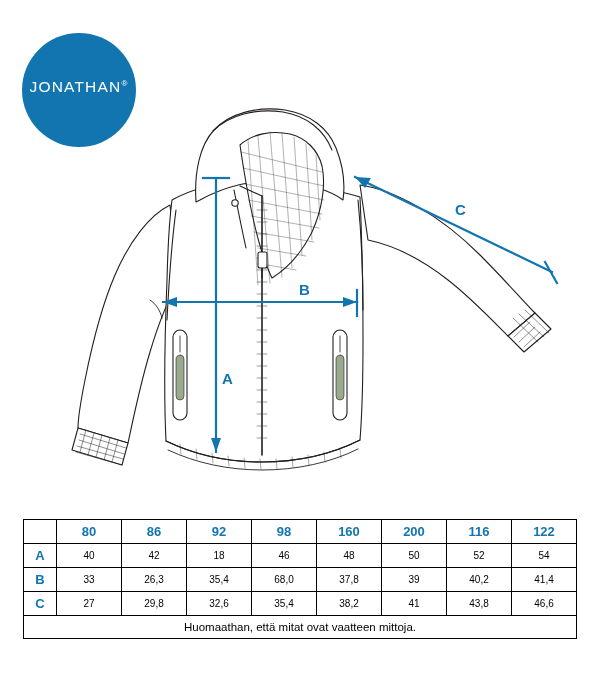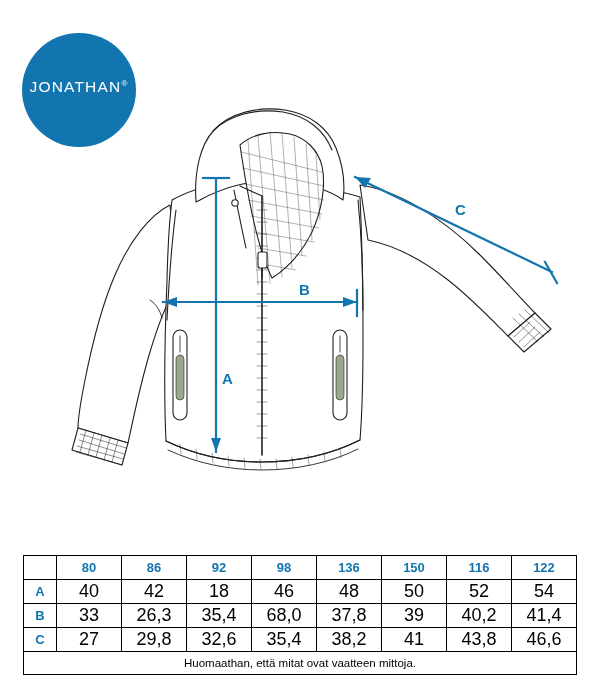--- a/index.html
+++ b/index.html
@@ -59,31 +59,30 @@
     top: 0;
     width: 600px;
     height: 500px;
   }
   
   .table-wrap {
     position: absolute;
     left: 23px;
     top: 519px;
     width: 554px;
-    margin-top: 36px;
   }
   table.size-table {
     border-collapse: collapse;
     width: 554px;
     table-layout: fixed;
   }
   table.size-table td, table.size-table th {
     border: 1px solid #000000;
     text-align: center;
-    font-size: 18px;
+    font-size: 10px;
     color: #000000;
     height: 23px;
     padding: 0;
     font-weight: normal;
   }
   table.size-table th.corner {
     width: 32px;
   }
   table.size-table th.size-head {
     color: #1275b0;
@@ -259,22 +258,22 @@
 
   <div class="table-wrap">
     <table class="size-table">
       <thead>
         <tr>
           <th class="corner"></th>
           <th class="size-head">80</th>
           <th class="size-head">86</th>
           <th class="size-head">92</th>
           <th class="size-head">98</th>
-          <th class="size-head">136</th>
-          <th class="size-head">150</th>
+          <th class="size-head">160</th>
+          <th class="size-head">200</th>
           <th class="size-head">116</th>
           <th class="size-head">122</th>
         </tr>
       </thead>
       <tbody>
         <tr>
           <td class="row-label">A</td>
           <td>40</td>
           <td>42</td>
           <td>18</td>

